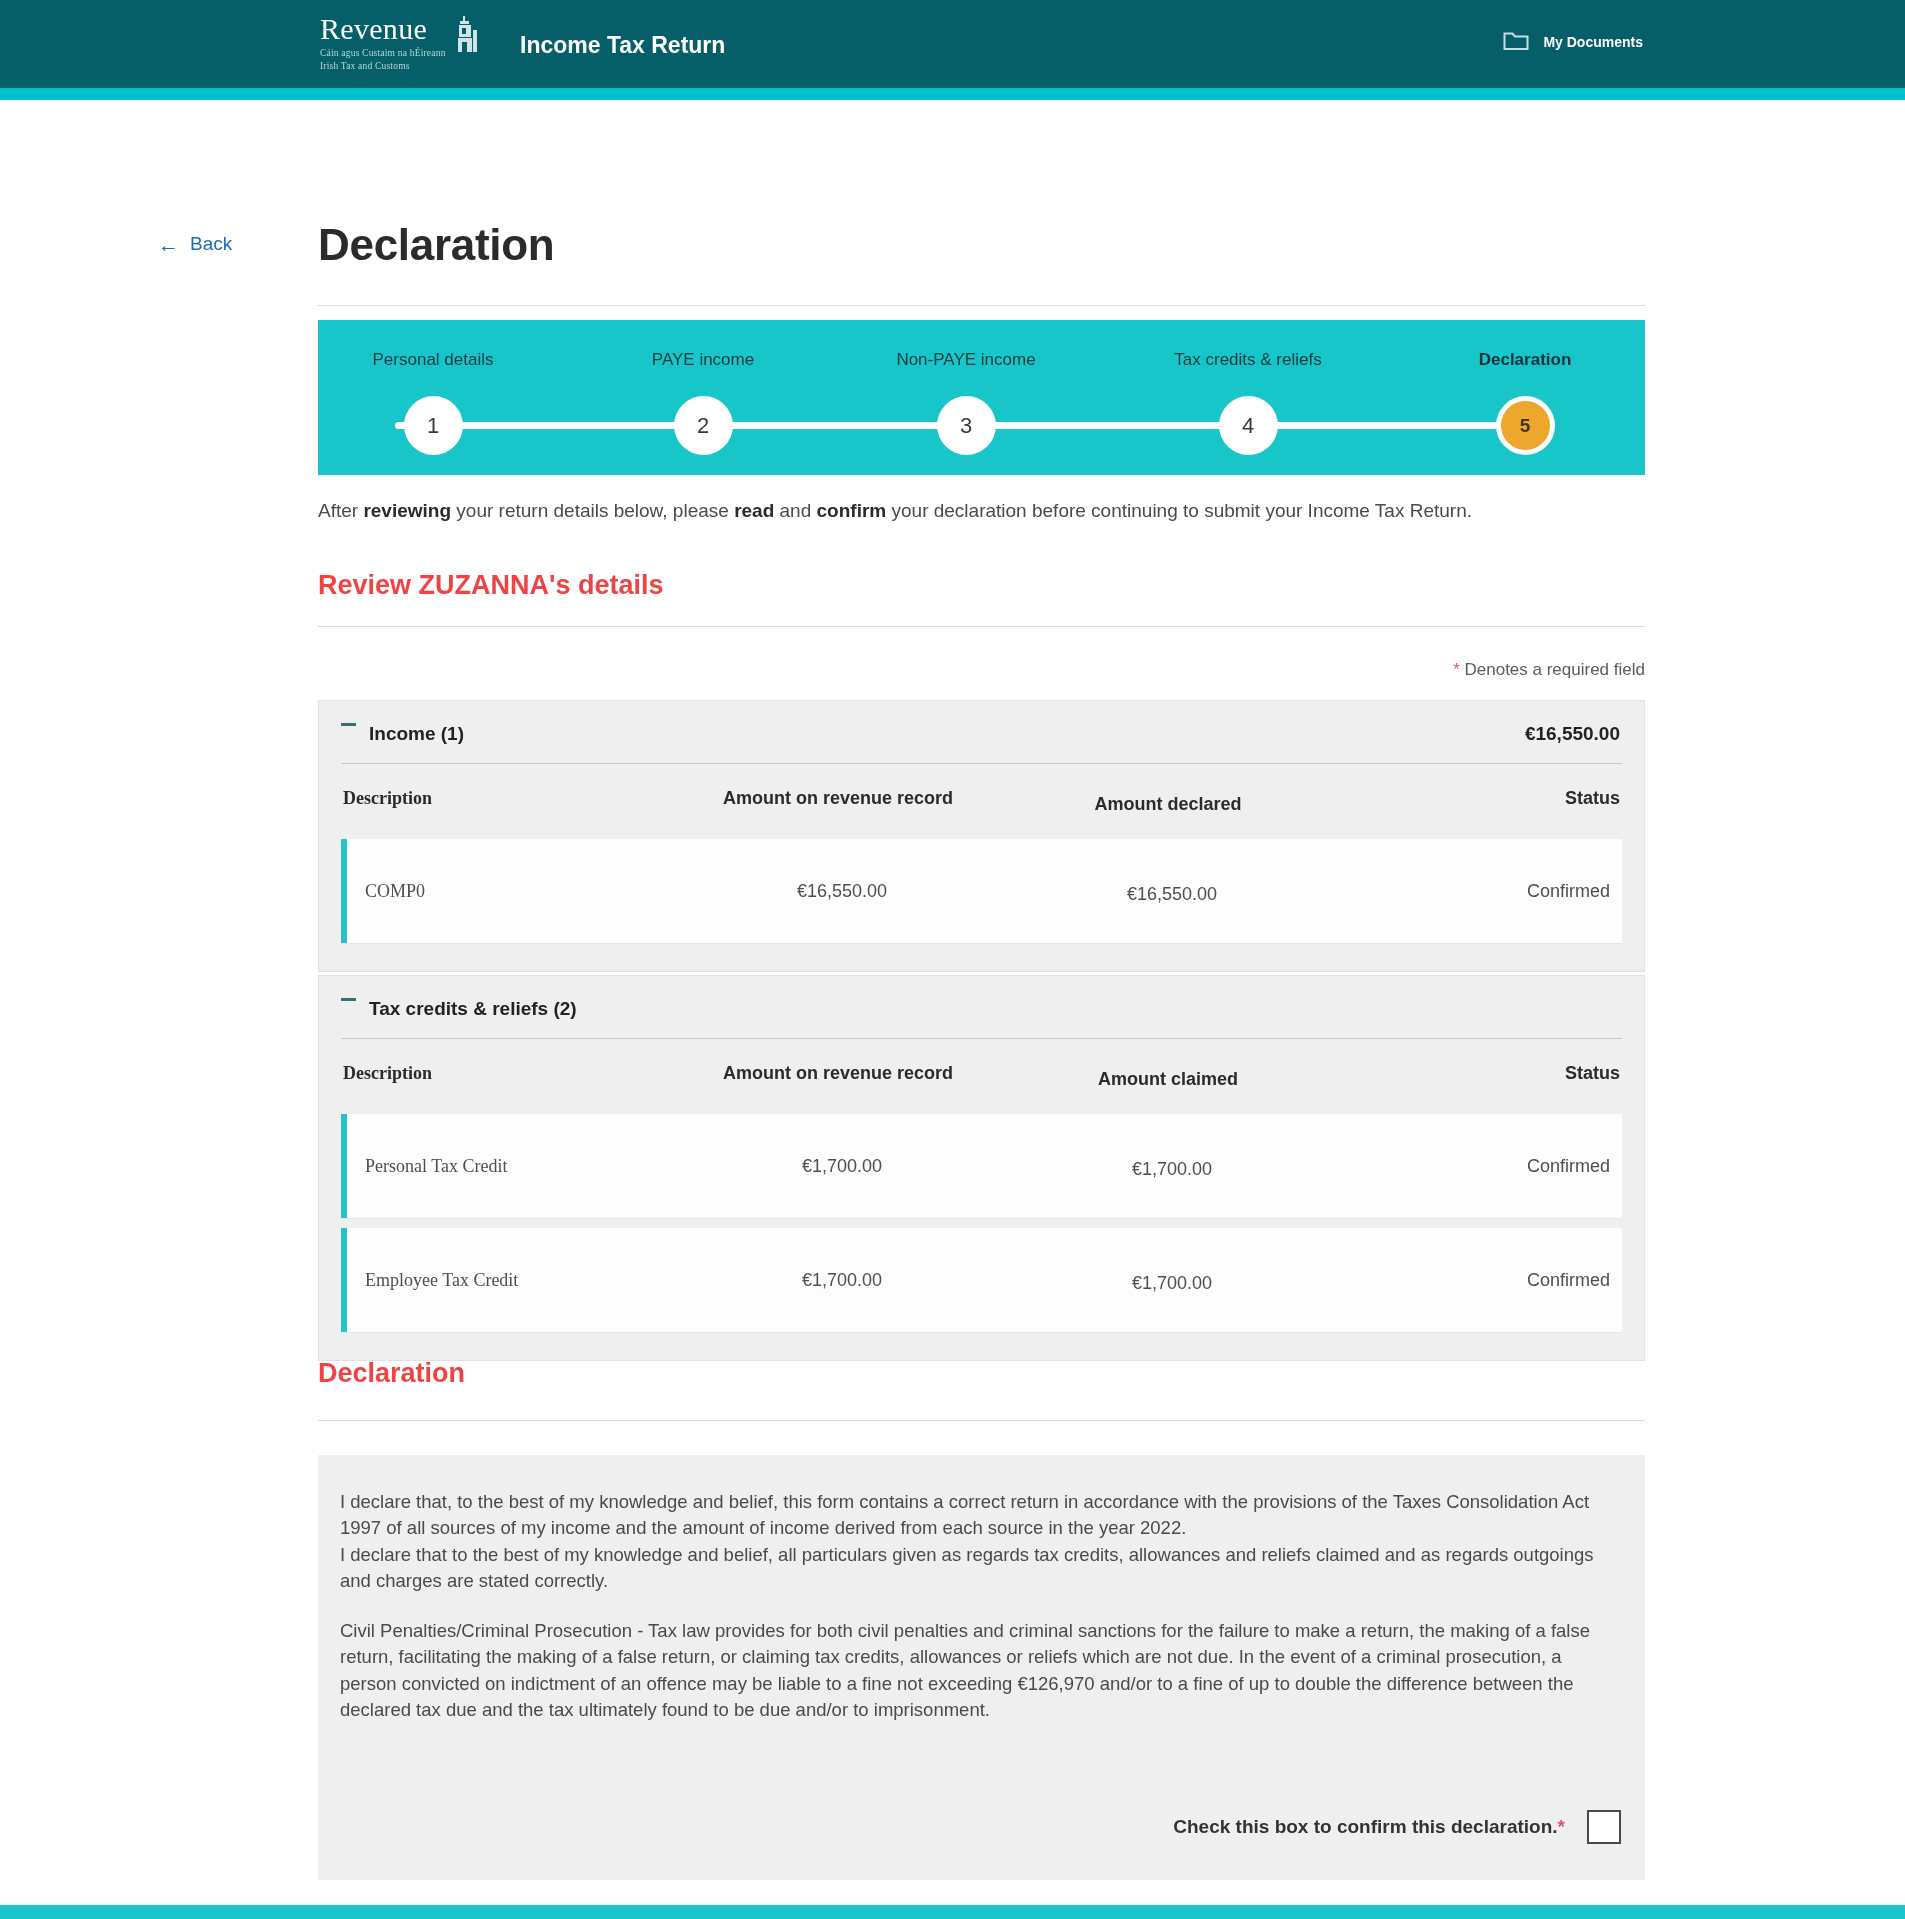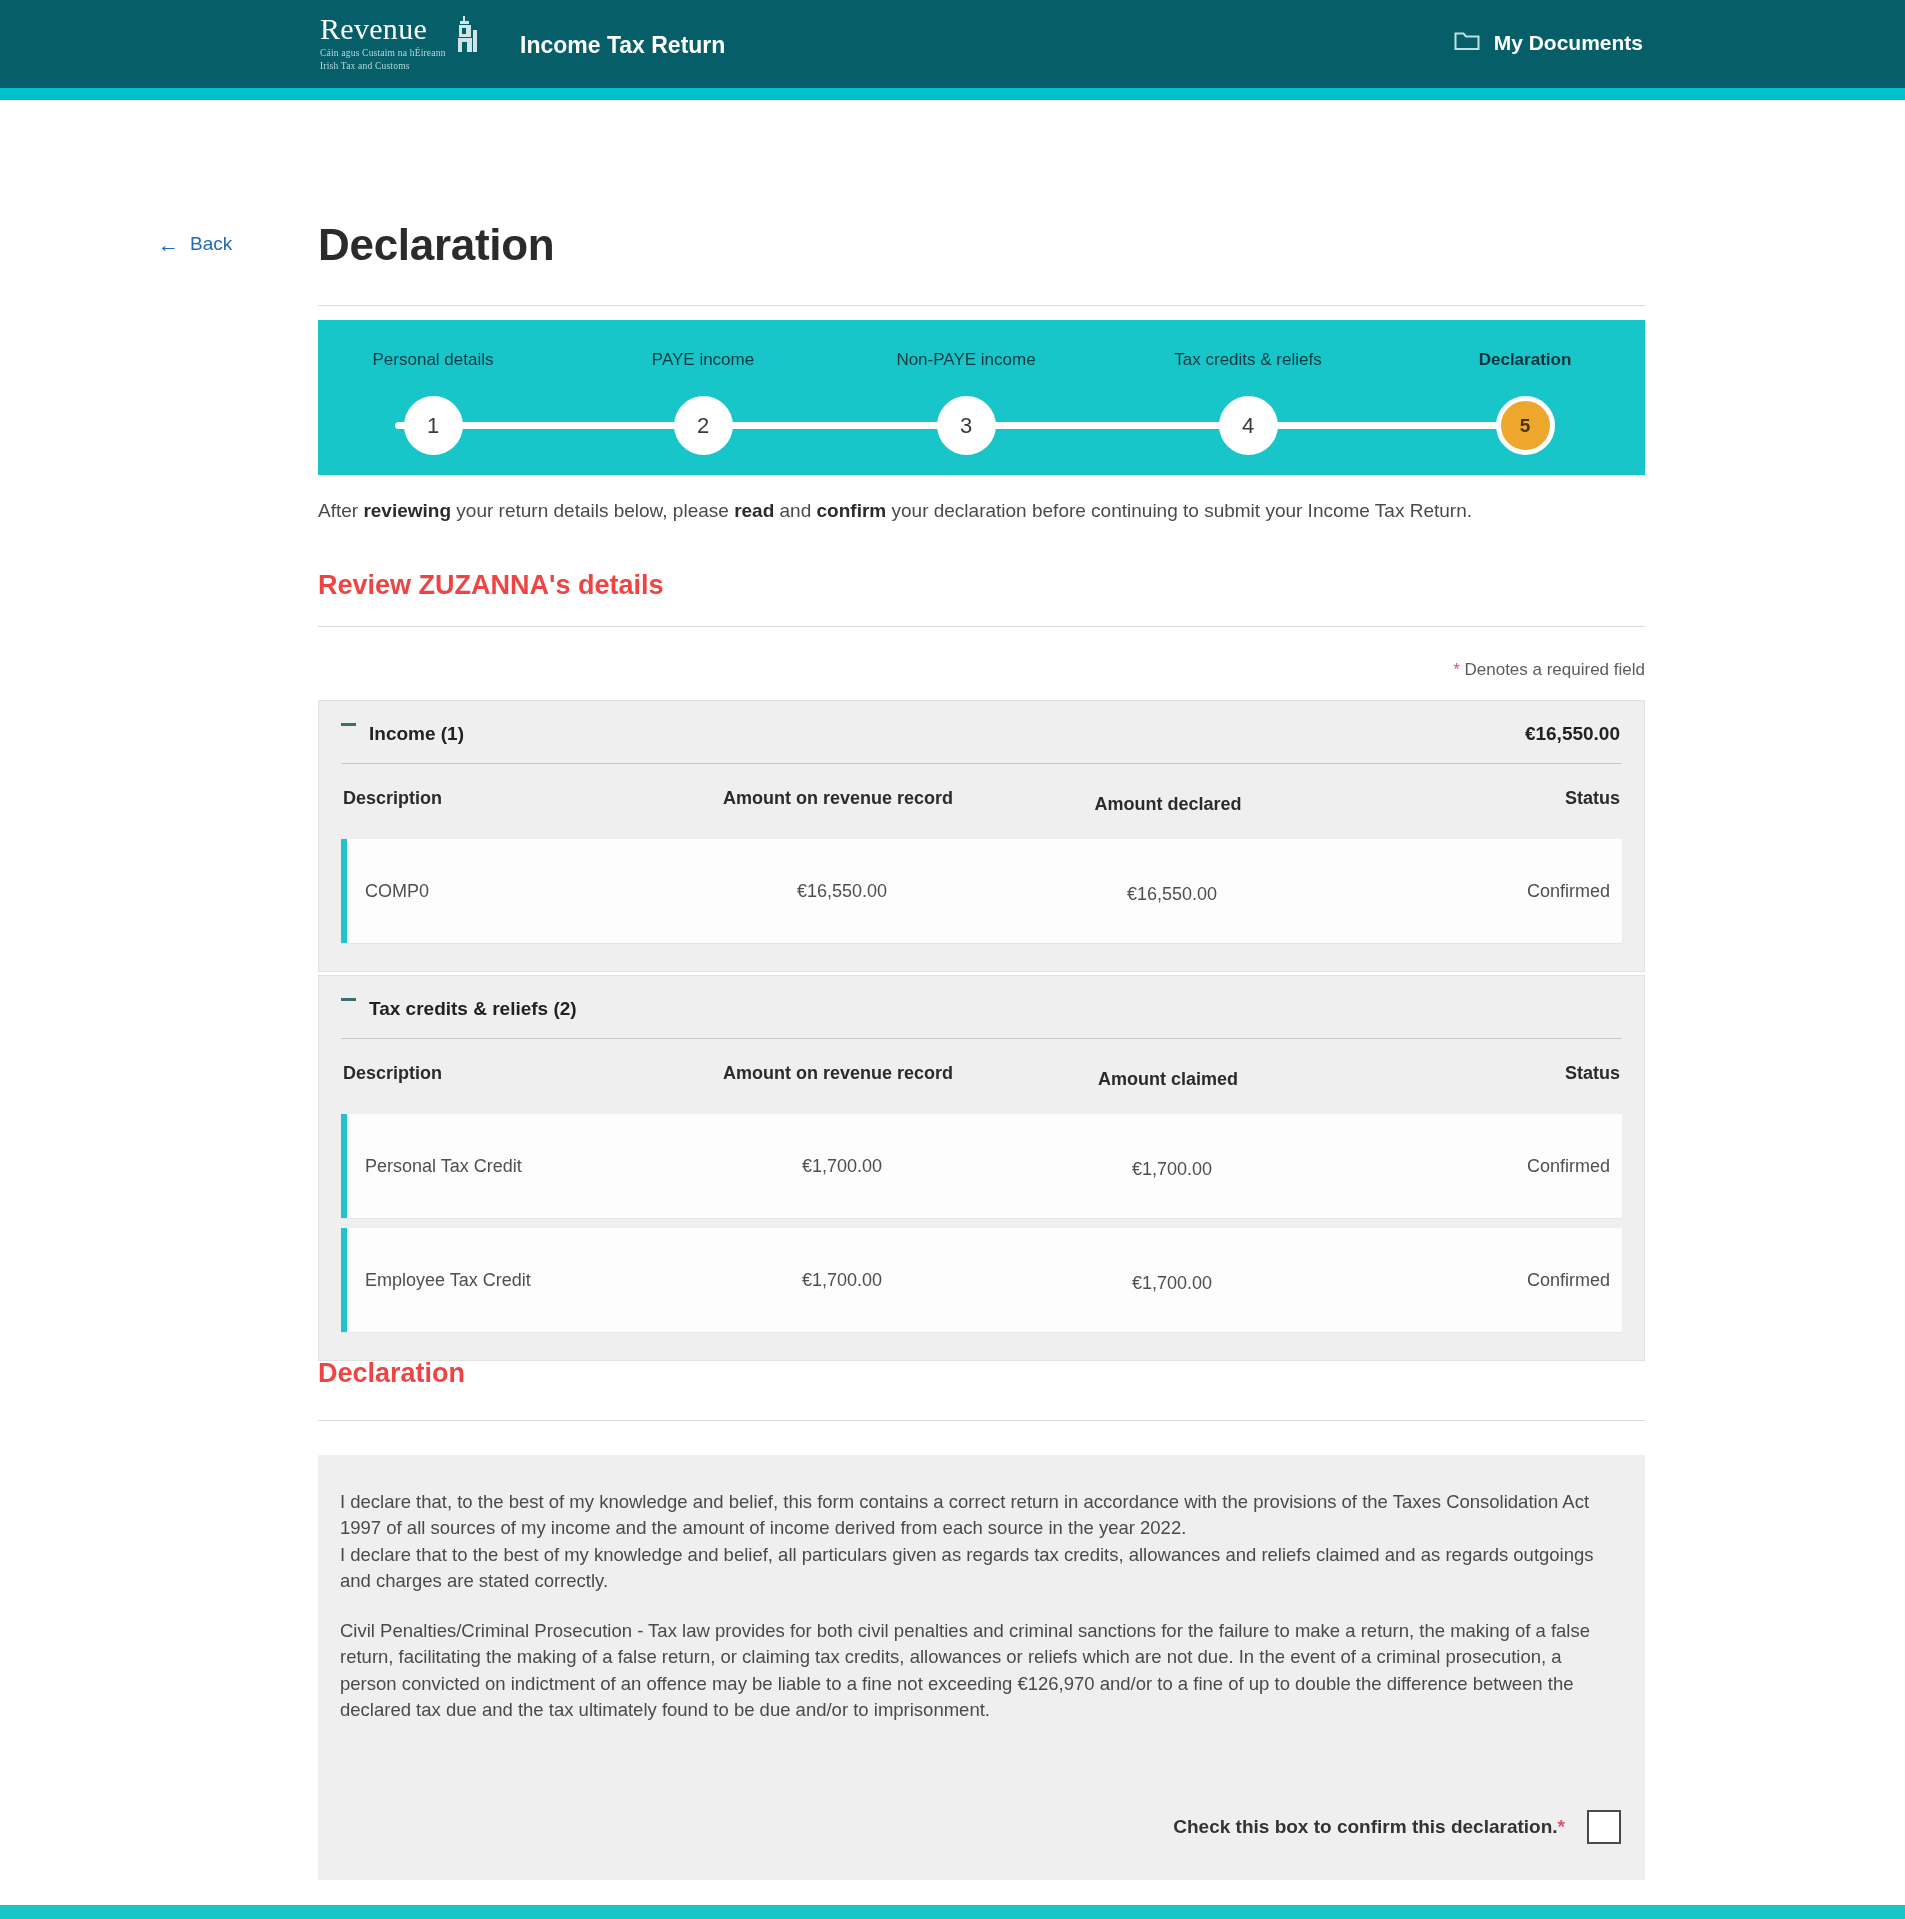--- a/index.html
+++ b/index.html
@@ -58,21 +58,21 @@
     font-size: 23px;
     font-weight: bold;
   }
   .mydocs {
     position: absolute;
     right: 262px; top: 30px;
     display: flex;
     align-items: center;
     gap: 14px;
     color: #ffffff;
-    font-size: 21px;
+    font-size: 14px;
     font-weight: bold;
     cursor: pointer;
   }
 
   
   .content { position: relative; }
 
   .back-top {
     position: absolute;
     left: 158px; top: 133px;
@@ -211,21 +211,21 @@
     align-items: center;
     background: #fdfdfd;
     border-left: 6px solid #22c3cc;
     margin: 0 22px 10px 22px;
     height: 104px;
     padding-right: 12px;
     font-size: 18px;
     color: #4f4f4f;
     box-shadow: 0 1px 0 #e6e6e6;
   }
-  .c-desc  { flex: 0 0 330px; padding-left: 18px; }
+  .c-desc  { flex: 0 0 330px; padding-left: 18px; font-family: Liberation Serif, serif; }
   .c-rec   { flex: 0 0 330px; text-align: center; }
   .c-decl  { flex: 0 0 330px; text-align: center; margin-top: 6px; }
   .c-stat  { flex: 1;        text-align: right; }
   .col-heads .c-desc { padding-left: 0; }
   .card-foot { height: 18px; }
 
   
   .decl-box {
     position: absolute;
     left: 318px; top: 1355px;

